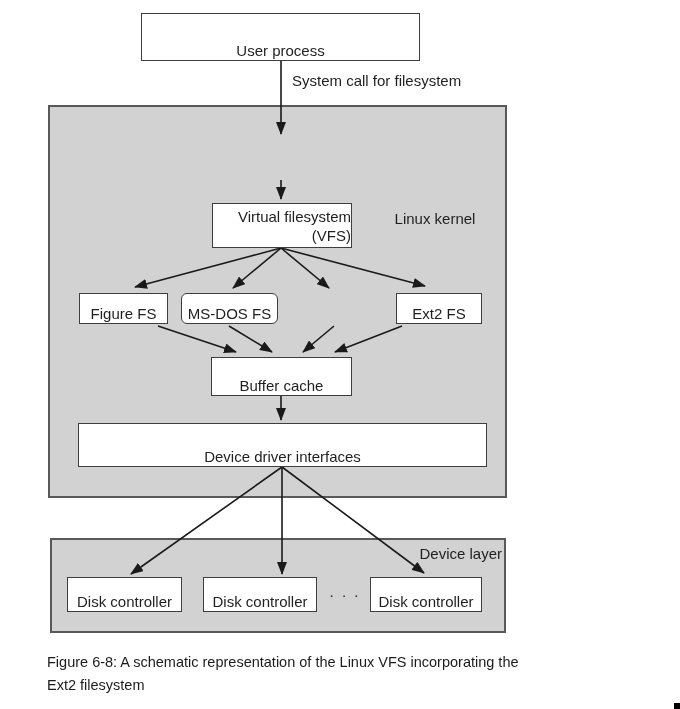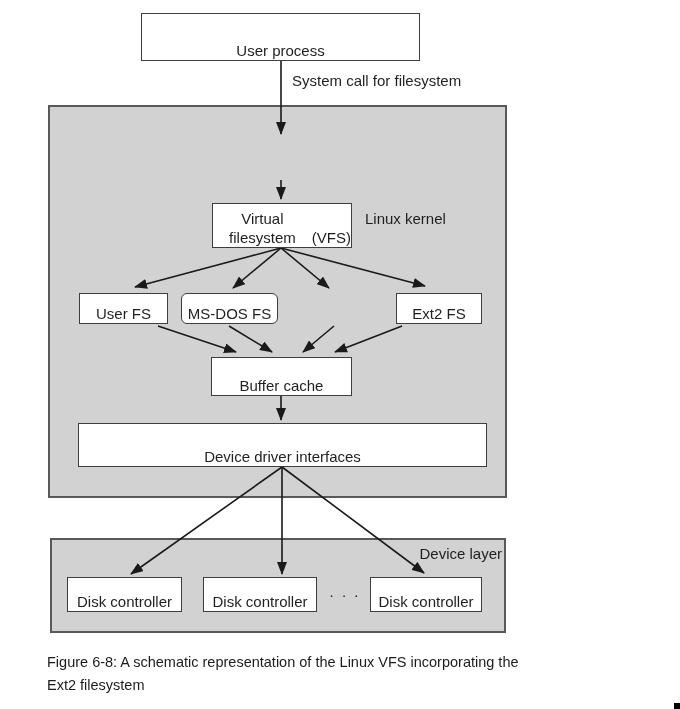--- a/index.html
+++ b/index.html
@@ -41,36 +41,36 @@
   .free-label {
     position: absolute;
     font-size: 15px;
     color: #1f1f1f;
     z-index: 3;
     white-space: nowrap;
   }
   
   #n-user      { left:141px; top:13px;  width:279px; height:48px; }
   #n-sci       { left:78px;  top:138px; width:410px; height:42px; }
-  #n-vfs       { left:212px; top:203px; width:140px; height:45px; flex-direction:row; }
+  #n-vfs       { left:212px; top:203px; width:140px; height:45px; flex-direction:column; }
   #n-minix     { left:79px;  top:293px; width:89px;  height:31px; }
   #n-msdos     { left:181px; top:293px; width:97px;  height:31px;border-radius:6px; }
   #n-ext       { left:291px; top:293px; width:86px;  height:31px; }
   #n-ext2      { left:396px; top:293px; width:86px;  height:31px; }
   #n-buffer    { left:211px; top:357px; width:141px; height:39px; }
   #n-ddi       { left:78px;  top:423px; width:409px; height:44px; }
   #n-disk1     { left:67px;  top:577px; width:115px; height:35px; }
   #n-disk2     { left:203px; top:577px; width:114px; height:35px; }
   #n-disk3     { left:370px; top:577px; width:112px; height:35px; }
   
   #kernel-panel { left:48px; top:105px; width:459px; height:393px; }
   #device-panel { left:50px; top:538px; width:456px; height:95px; }
   
   #syscall-label { left:292px; top:72px; }
-  #kernel-label  { left:365px; top:210px; width:110px; text-align:left; }
+  #kernel-label  { left:380px; top:210px; width:110px; text-align:center; }
   #device-label  { left:390px; top:545px; width:112px; text-align:right; }
   #dots-label    { left:324px; top:583px; width:42px; text-align:center; letter-spacing:2px; }
   
   #caption {
     position: absolute;
     left: 47px; top: 651px;
     font-size: 14.5px;
     line-height: 23px;
     z-index: 3;
     color: #1c1c1c;
@@ -122,21 +122,21 @@
 
 
   <div class="node" id="n-vfs">
     <span>Virtual filesystem</span>
     <span>(VFS)</span>
   </div>
 
   <div class="free-label" id="kernel-label">Linux kernel</div>
 
   <div class="node" id="n-minix">
-    <span>User FS</span>
+    <span>Figure FS</span>
   </div>
   <div class="node" id="n-msdos">
     <span>MS-DOS FS</span>
   </div>
   <div class="node" id="n-ext2">
     <span>Ext2 FS</span>
   </div>
 
   <div class="node" id="n-buffer">
     <span>Buffer cache</span>

